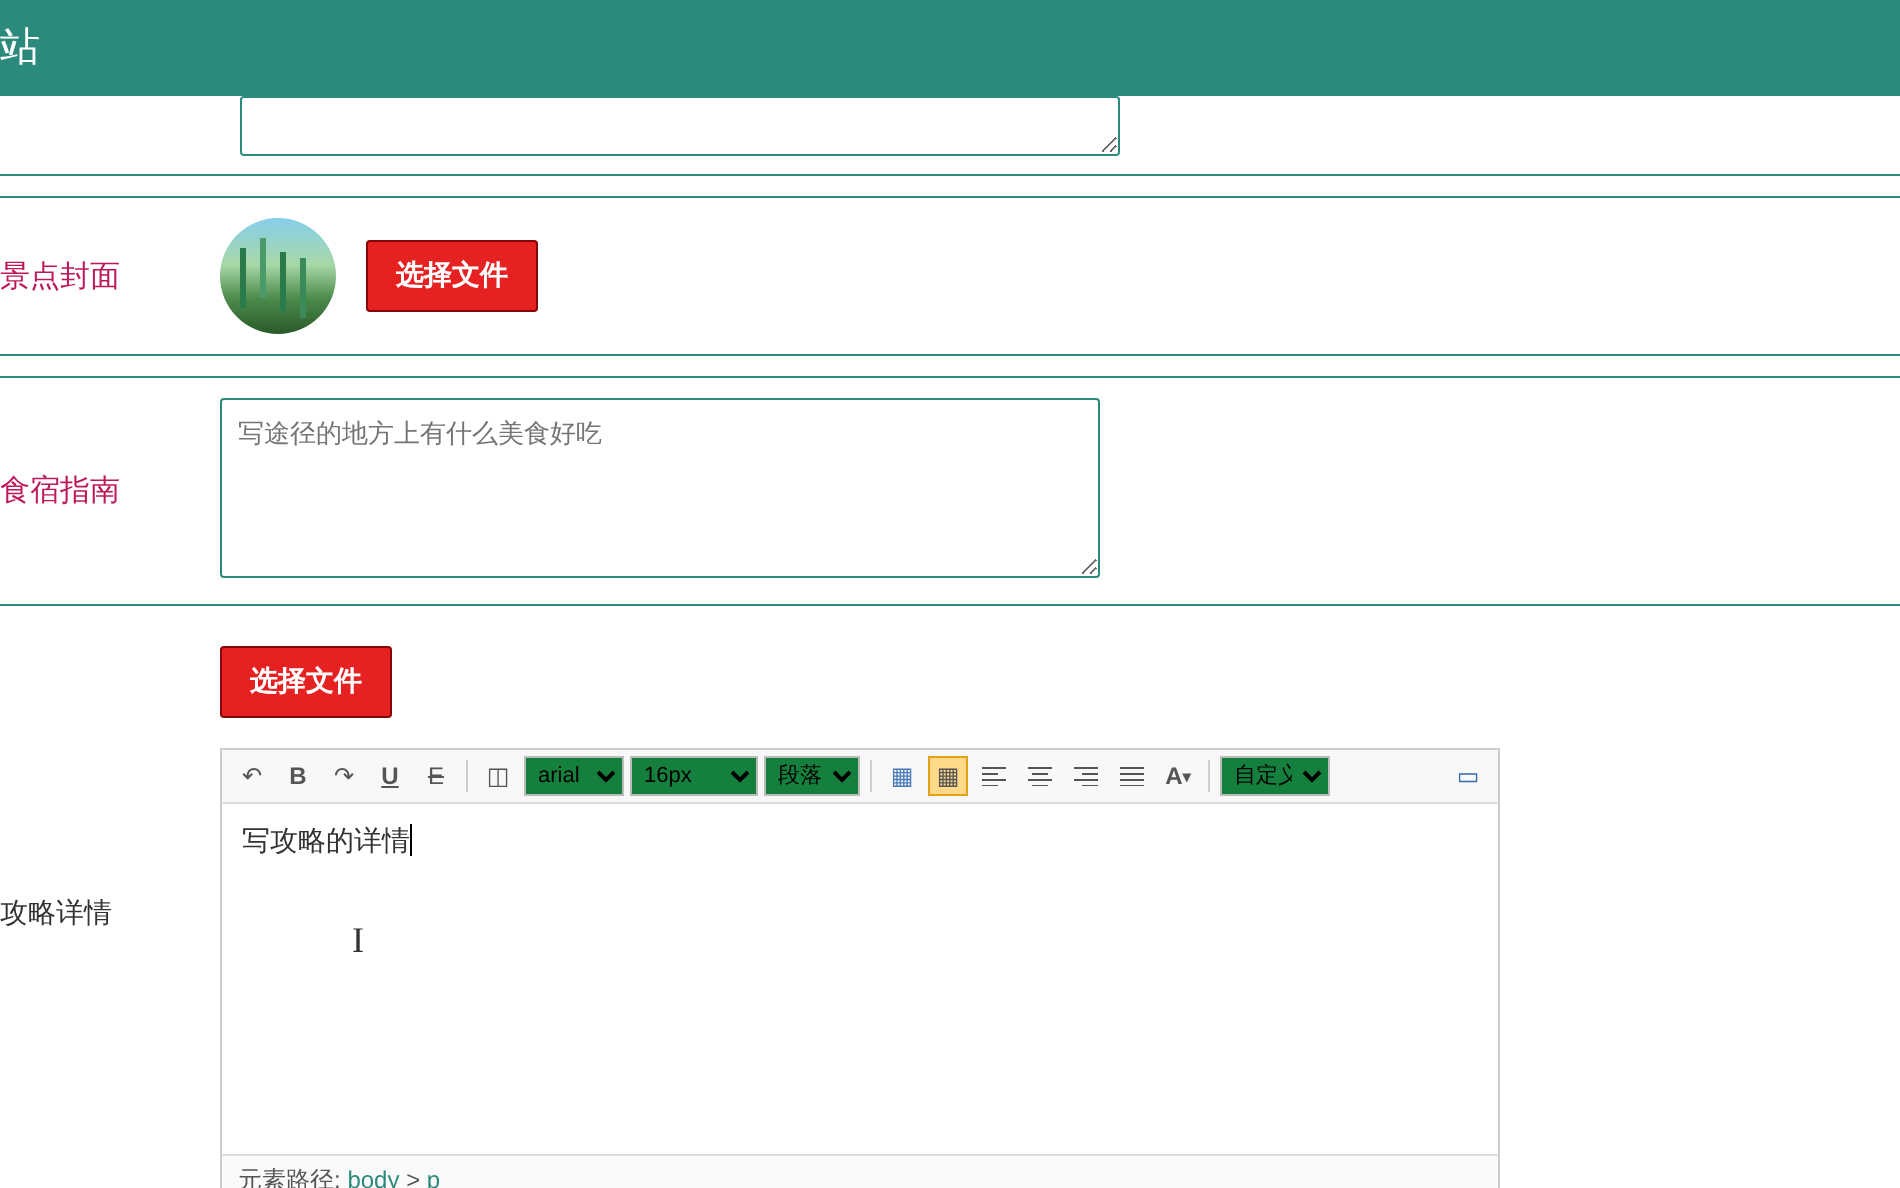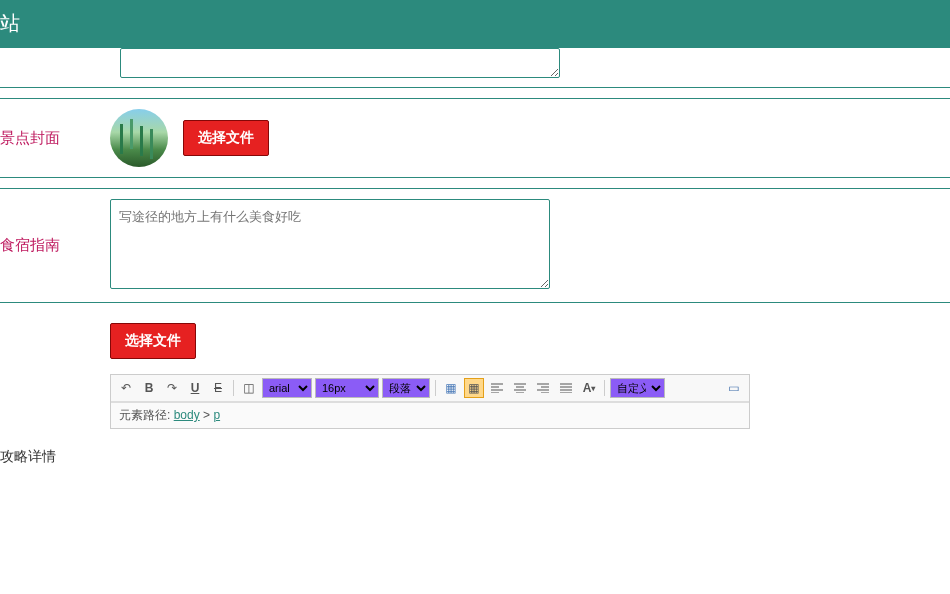--- a/index.html
+++ b/index.html
@@ -24,21 +24,21 @@
     
     .detail-section { display: flex; }
     .detail-left { width: 100px; padding-top: 135px; font-size: 14px; }
     .detail-right { flex: 1; padding-left: 10px; }
     
     .editor-wrap { margin-top: 15px; border: 1px solid #ccc; width: 640px; }
     .toolbar { background: #f8f8f8; border-bottom: 1px solid #ddd; padding: 3px 5px; display: flex; align-items: center; gap: 3px; flex-wrap: wrap; }
     .tb-btn { width: 20px; height: 20px; display: inline-flex; align-items: center; justify-content: center; cursor: pointer; font-size: 12px; color: #555; border: 1px solid transparent; }
     .tb-btn.active { background: #ffd88a; border-color: #e4a019; }
     .tb-sep { width: 1px; height: 16px; background: #ccc; margin: 0 2px; }
-    .tb-select { font-size: 11px; height: 20px; border: 1px solid #bbb; background: #8b5cf6; padding: 0 2px; }
+    .tb-select { font-size: 11px; height: 20px; border: 1px solid #bbb; background: #15803d; padding: 0 2px; }
     .tb-select.font { width: 50px; }
     .tb-select.size { width: 64px; }
     .tb-select.para { width: 48px; }
     .tb-select.custom { width: 55px; }
     .tb-right { margin-left: auto; }
     
     .editor-body { min-height: 175px; padding: 10px; font-size: 14px; background: #fff; }
     .cursor-line::after { content: ""; display: inline-block; width: 1px; height: 16px; background: #000; vertical-align: text-bottom; animation: blink 1s infinite; }
     @keyframes blink { 50% { opacity: 0; } }
     .text-cursor { font-family: serif; font-size: 18px; color: #333; position: relative; left: 55px; top: 30px; }
@@ -127,20 +127,24 @@
               <line x1="0" y1="4" x2="12" y2="4" stroke="#555"></line>
               <line x1="0" y1="7" x2="12" y2="7" stroke="#555"></line>
               <line x1="0" y1="10" x2="12" y2="10" stroke="#555"></line>
             </svg>
           </span>
         <span class="tb-btn" style="font-weight:bold;">A<span style="font-size:8px;">▾</span></span>
         <span class="tb-sep"></span>
         <select class="tb-select custom"><option>自定义标题</option></select>
         <span class="tb-btn tb-right" style="color:#3a6aa8;">▭</span>
       </div>
+      <div class="editor-body">
+        <span class="cursor-line">写攻略的详情</span>
+        <div class="text-cursor">I</div>
+      </div>
       <div class="path-bar">
         <span>元素路径:</span>
         <a href="#">body</a>
         <span> &gt; </span>
         <a href="#">p</a>
       </div>
     </div>
   </div>
 </div>
 

